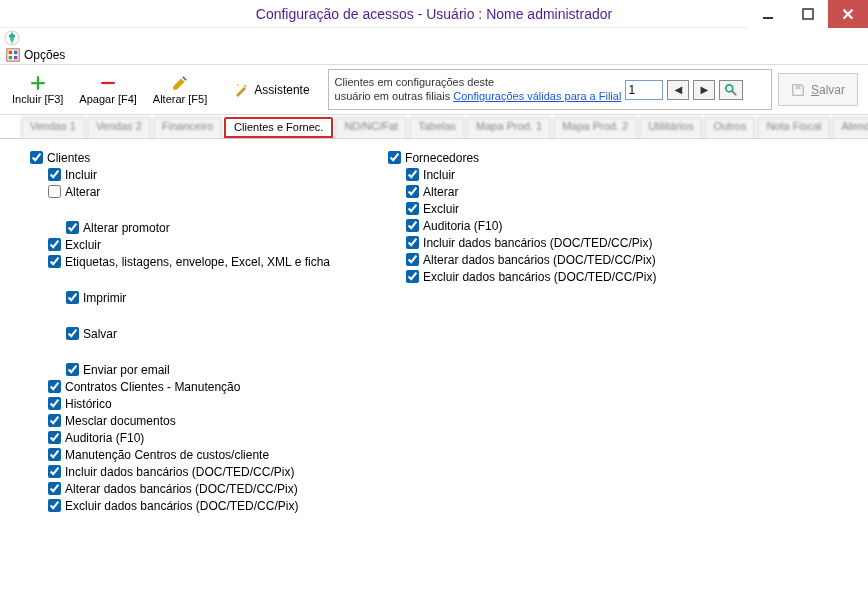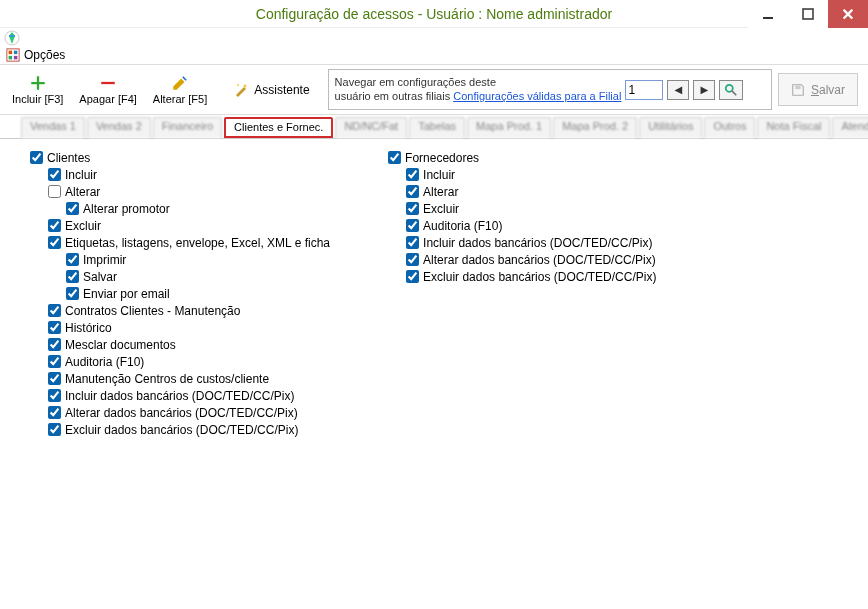--- a/index.html
+++ b/index.html
@@ -18,21 +18,21 @@
     height: 28px;
     background: #fff;
     display: flex;
     align-items: center;
     justify-content: center;
     position: relative;
     border-bottom: 1px solid #eee;
   }
   .titlebar .title {
     font-size: 14px;
-    color: #4d7c0f;
+    color: #4c1d95;
   }
   .win-controls {
     position: absolute;
     right: 0;
     top: 0;
     display: flex;
     height: 28px;
   }
   .win-btn {
     width: 40px;
@@ -177,21 +177,21 @@
     font-size: 12px;
     white-space: nowrap;
   }
   .chk-row input[type=checkbox] {
     width: 13px; height: 13px;
     accent-color: #0a64ad;
     margin: 0;
   }
   .ind-1 { padding-left: 18px; }
   .ind-2 { padding-left: 36px; }
-  .ind-3 { padding-left: 54px; }
+  .ind-3 { padding-left: 54px; margin-top: 19px; }
 </style>
 </head>
 <body>
 
 <div class="titlebar">
   <span class="title">Configuração de acessos - Usuário : Nome administrador</span>
   <div class="win-controls">
     <div class="win-btn">
       <svg width="12" height="12" viewBox="0 0 12 12">
           <rect x="1" y="9" width="10" height="2" fill="#333"></rect>
@@ -241,21 +241,21 @@
     <svg width="16" height="16" viewBox="0 0 16 16">
         <path d="M3 13l8-8 2 2-8 8z" fill="#c79a2a"></path>
         <circle cx="12" cy="4" r="1.5" fill="#f3c73d"></circle>
         <circle cx="5" cy="3" r="1" fill="#f3c73d"></circle>
       </svg>
     <span>Assistente</span>
   </div>
 
   <div class="nav-box">
     <div class="nav-text-wrap">
-      <span>Navegar em configurações deste</span>
+      <span>Clientes em configurações deste</span>
       <span>
         <span>usuário em outras filiais</span>
         <span class="nav-link">Configurações válidas para a Filial</span>
       </span>
     </div>
     <input class="nav-input" value="1" style="">
     <div class="nav-arrow-btn">◀</div>
     <div class="nav-arrow-btn">▶</div>
     <div class="nav-search-btn">
       <svg width="14" height="14" viewBox="0 0 16 16">

